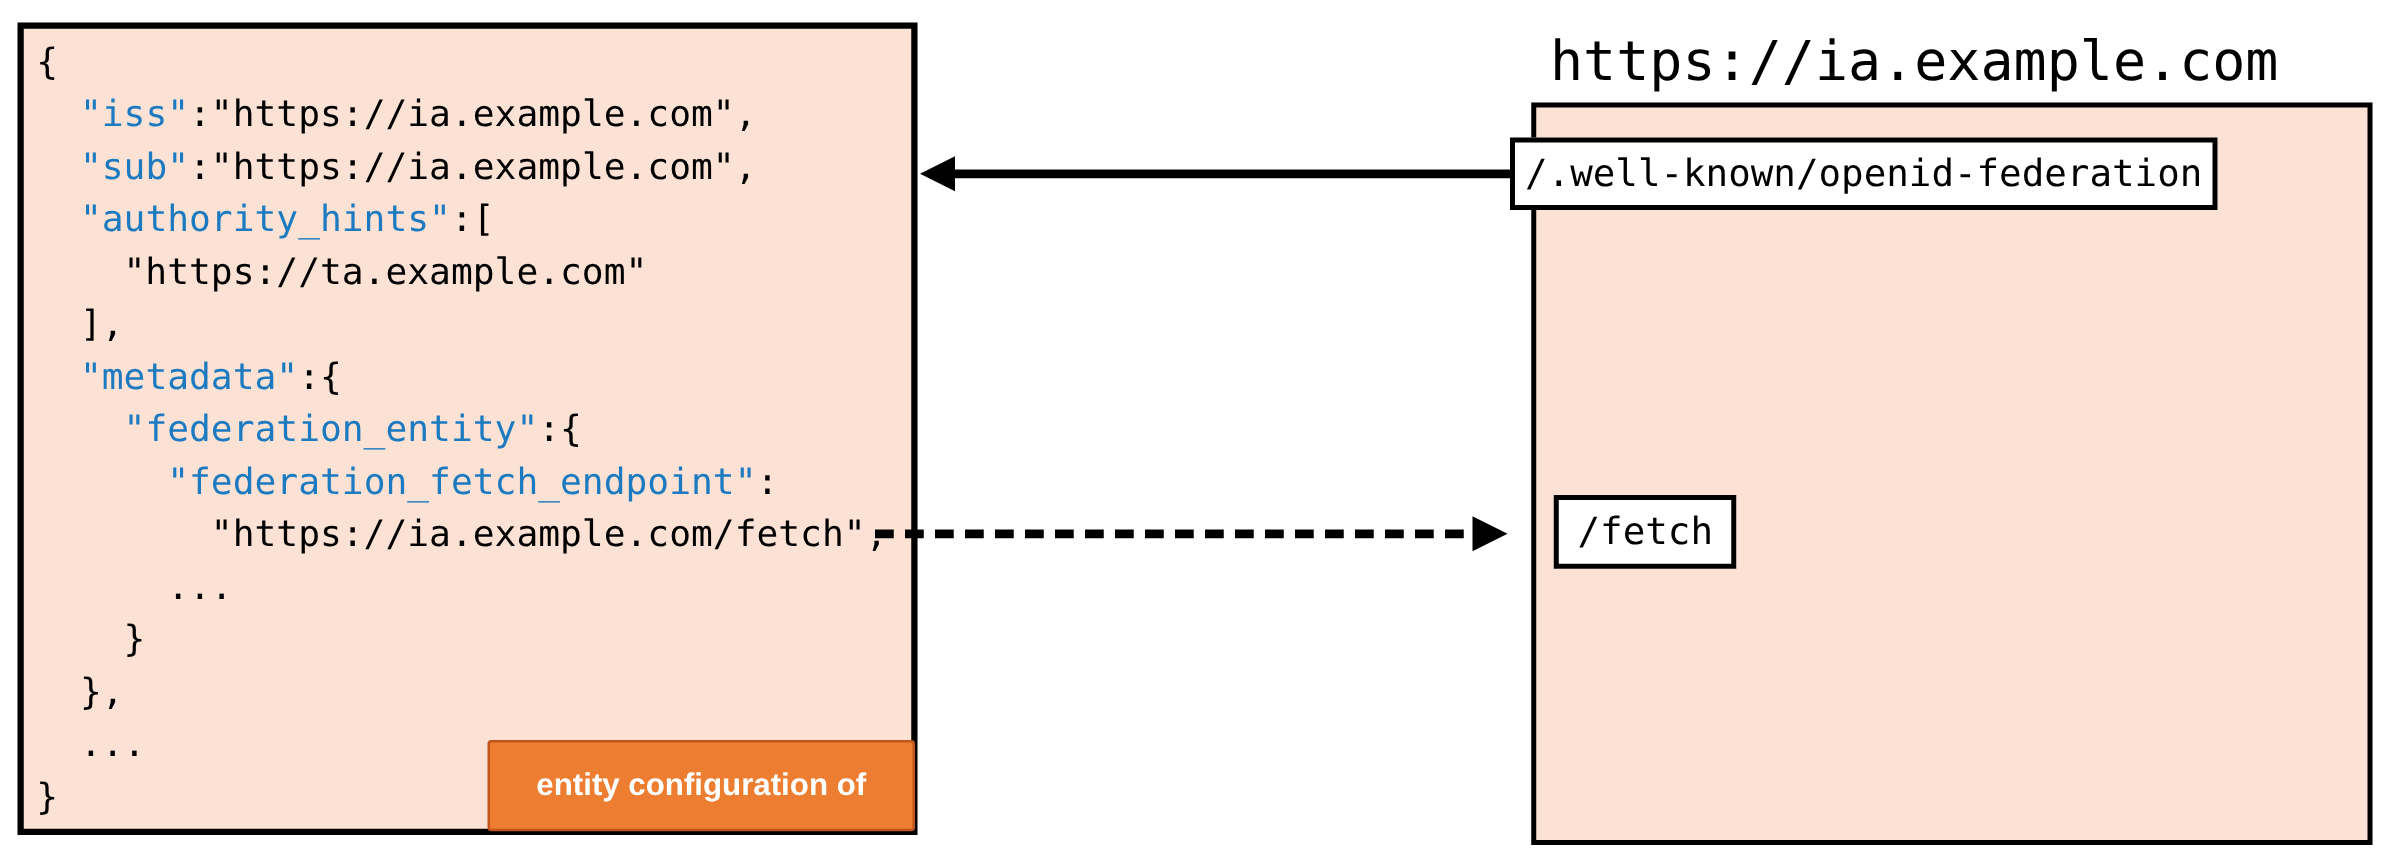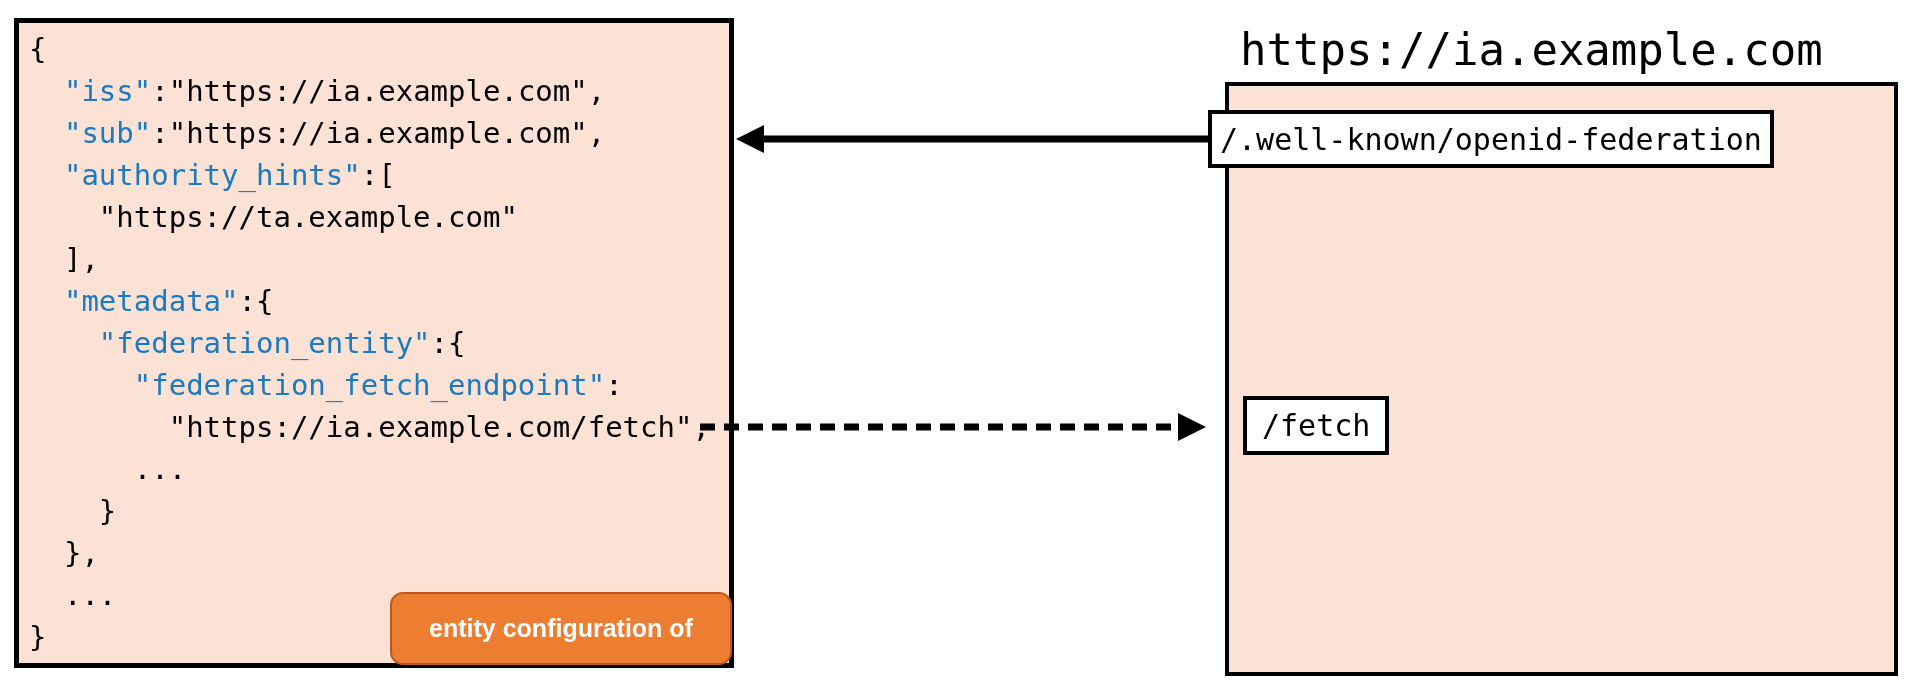--- a/index.html
+++ b/index.html
@@ -30,21 +30,21 @@
     font-size:29px;line-height:42px;
     color:#000;white-space:pre;
   }
   .code .key{color:var(--key-blue);}
   .code .plain{color:#000;}
   
   .badge{
     position:absolute;left:371px;top:569px;width:342px;height:73px;
     background:var(--badge-fill);
     border:2px solid var(--badge-border);
-    border-radius:13px;
+    border-radius:3px;
     display:flex;flex-direction:column;align-items:center;justify-content:center;
     color:#fff;font-family:"Liberation Sans", sans-serif;
     font-weight:bold;font-size:25px;line-height:31px;text-align:center;
   }
   
   .server-panel{
     position:absolute;left:1225px;top:82px;width:673px;height:594px;
     background:var(--panel-fill);
     border:4px solid var(--stroke);
   }

